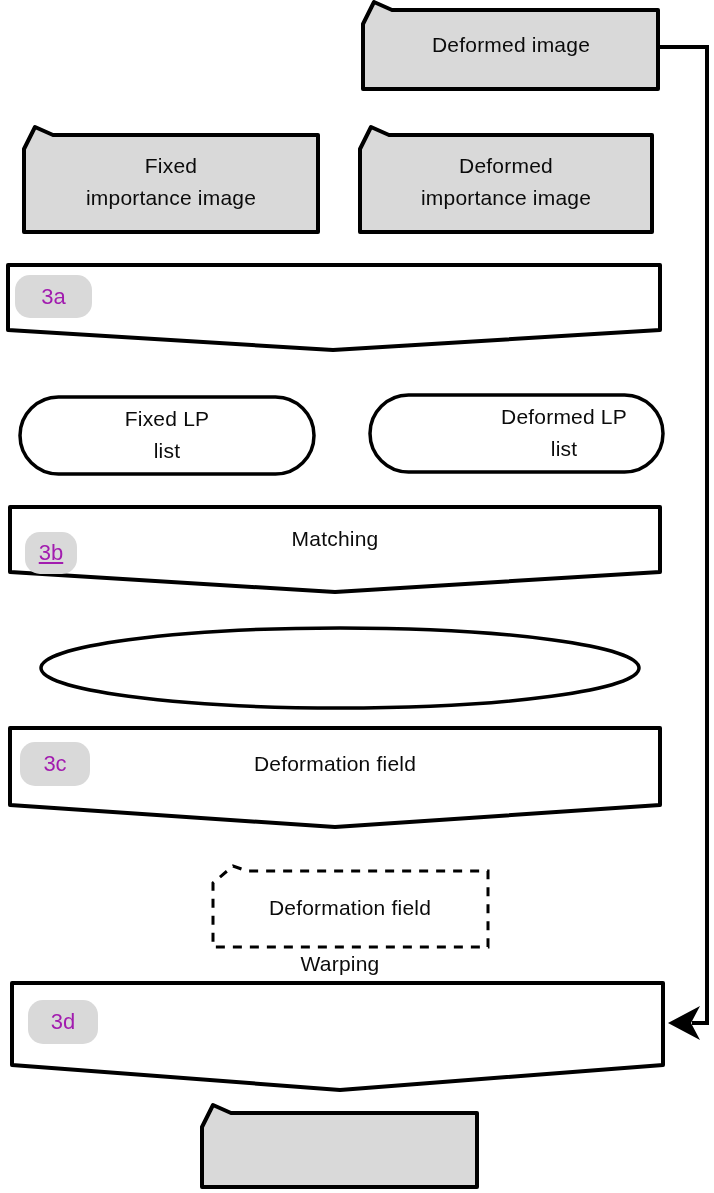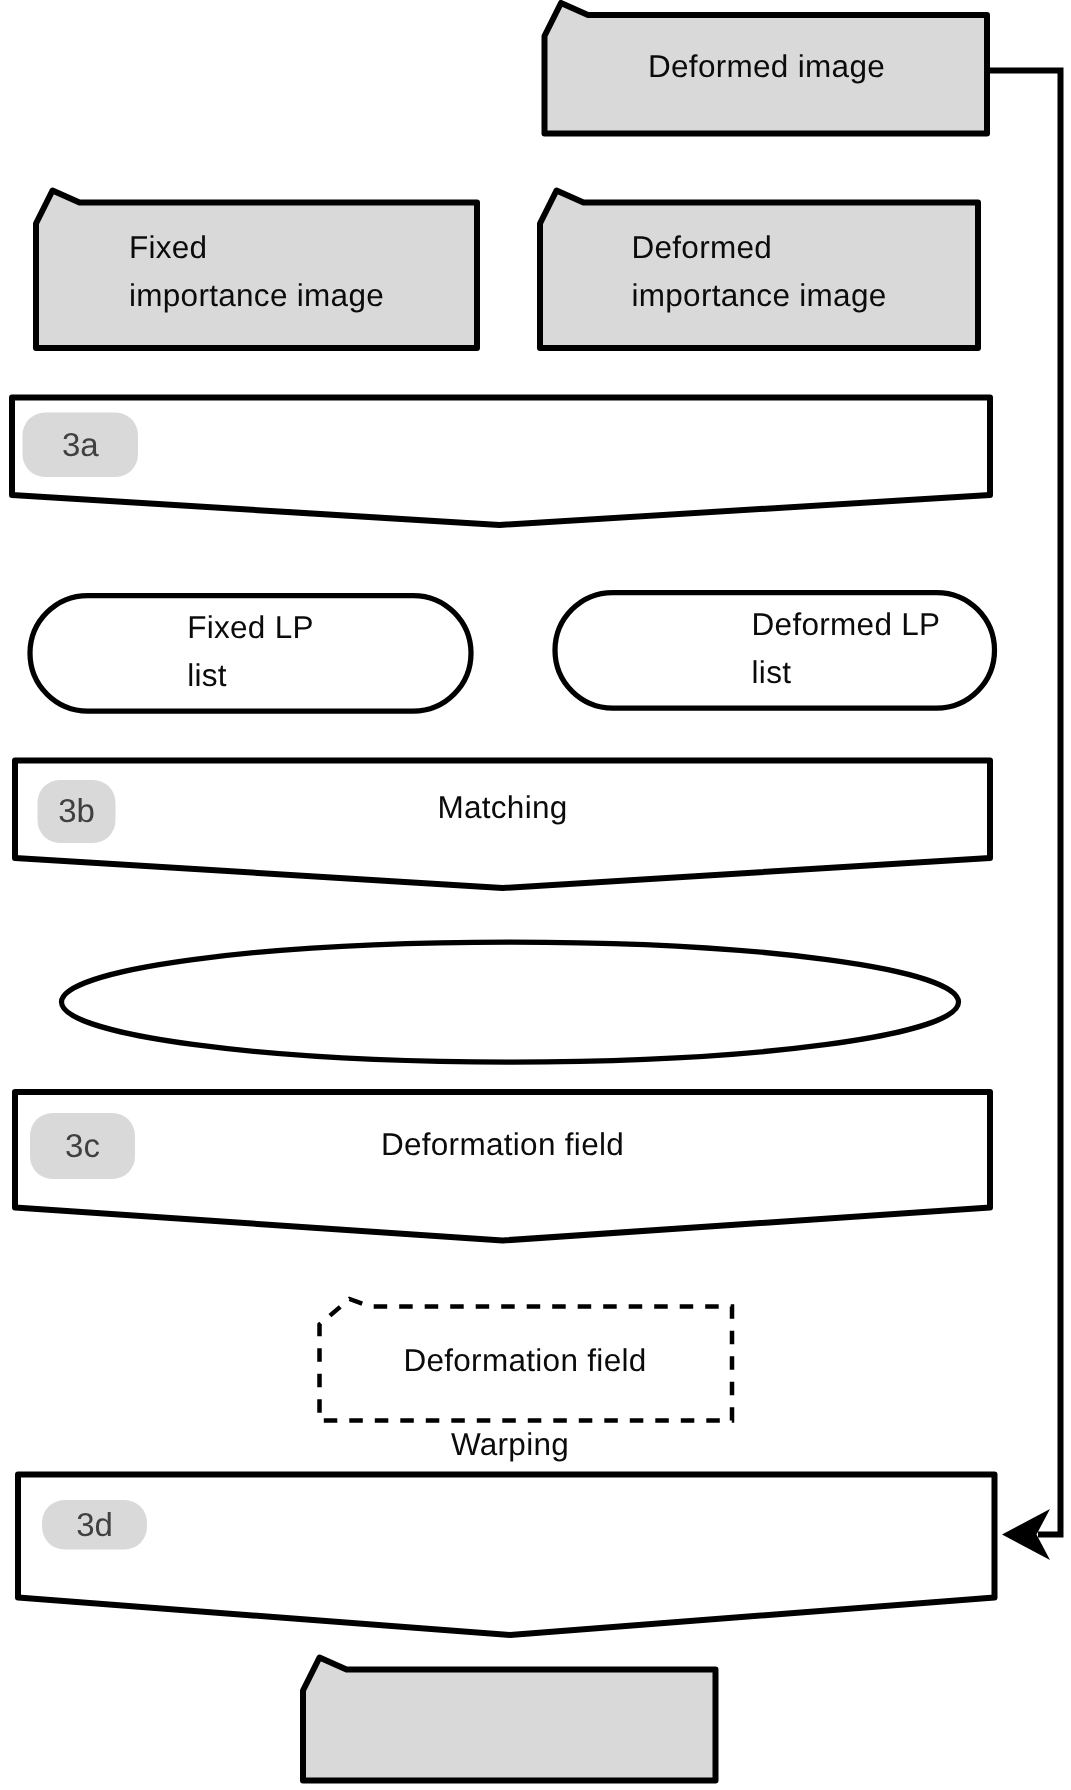--- a/index.html
+++ b/index.html
@@ -7,35 +7,36 @@
     position:relative;
     width:714px;height:1193px;
     background:#ffffff;
     font-family:"Liberation Sans", sans-serif;
     overflow:hidden;
   }
   .canvas > svg{position:absolute;left:0;top:0;}
   .label{
     position:absolute;
     transform:translate(-50%,-50%);
+    text-align:center;
     white-space:pre-line;
     font-size:21px;
     line-height:32px;
     color:#0b0b0b;
     letter-spacing:0.2px;
   }
   .badge{
     position:absolute;
     background:#d9d9d9;
     border-radius:15px;
     display:flex;
     align-items:center;
     justify-content:center;
     font-size:22px;
-    color:#404040;
+    color:#a21caf;
   }
 </style>
 </head>
 <body>
 
 <div class="canvas">
 
   <svg width="714" height="1193" viewBox="0 0 714 1193">
 
     <polyline points="658,47 707,47 707,1023 692,1023" fill="none" stroke="#000000" stroke-width="4"></polyline>
@@ -68,26 +69,26 @@
 importance image</div>
 
   <div class="badge" style="left:15px;top:275px;width:77px;height:43px;">3a</div>
 
   <div class="label" style="left:167px;top:435px;">Fixed LP
 list</div>
 
   <div class="label" style="left:516px;top:433px;margin-left:48px;">Deformed LP
 list</div>
 
-  <div class="badge" style="left:25px;top:520px;width:52px;height:42px;">3b</div>
+  <div class="badge" style="left:25px;top:532px;width:52px;height:42px;text-decoration:underline;">3b</div>
   <div class="label" style="left:335px;top:539px;">Matching</div>
 
 
   <div class="badge" style="left:20px;top:742px;width:70px;height:44px;text-align:right;">3c</div>
   <div class="label" style="left:335px;top:764px;">Deformation field</div>
 
   <div class="label" style="left:350px;top:908px;">Deformation field</div>
 
-  <div class="badge" style="left:28px;top:1000px;width:70px;height:33px;">3d</div>
+  <div class="badge" style="left:28px;top:1000px;width:70px;height:44px;">3d</div>
   <div class="label" style="left:340px;top:964px;">Warping</div>
 
 
 </div>
 
 </body></html>

